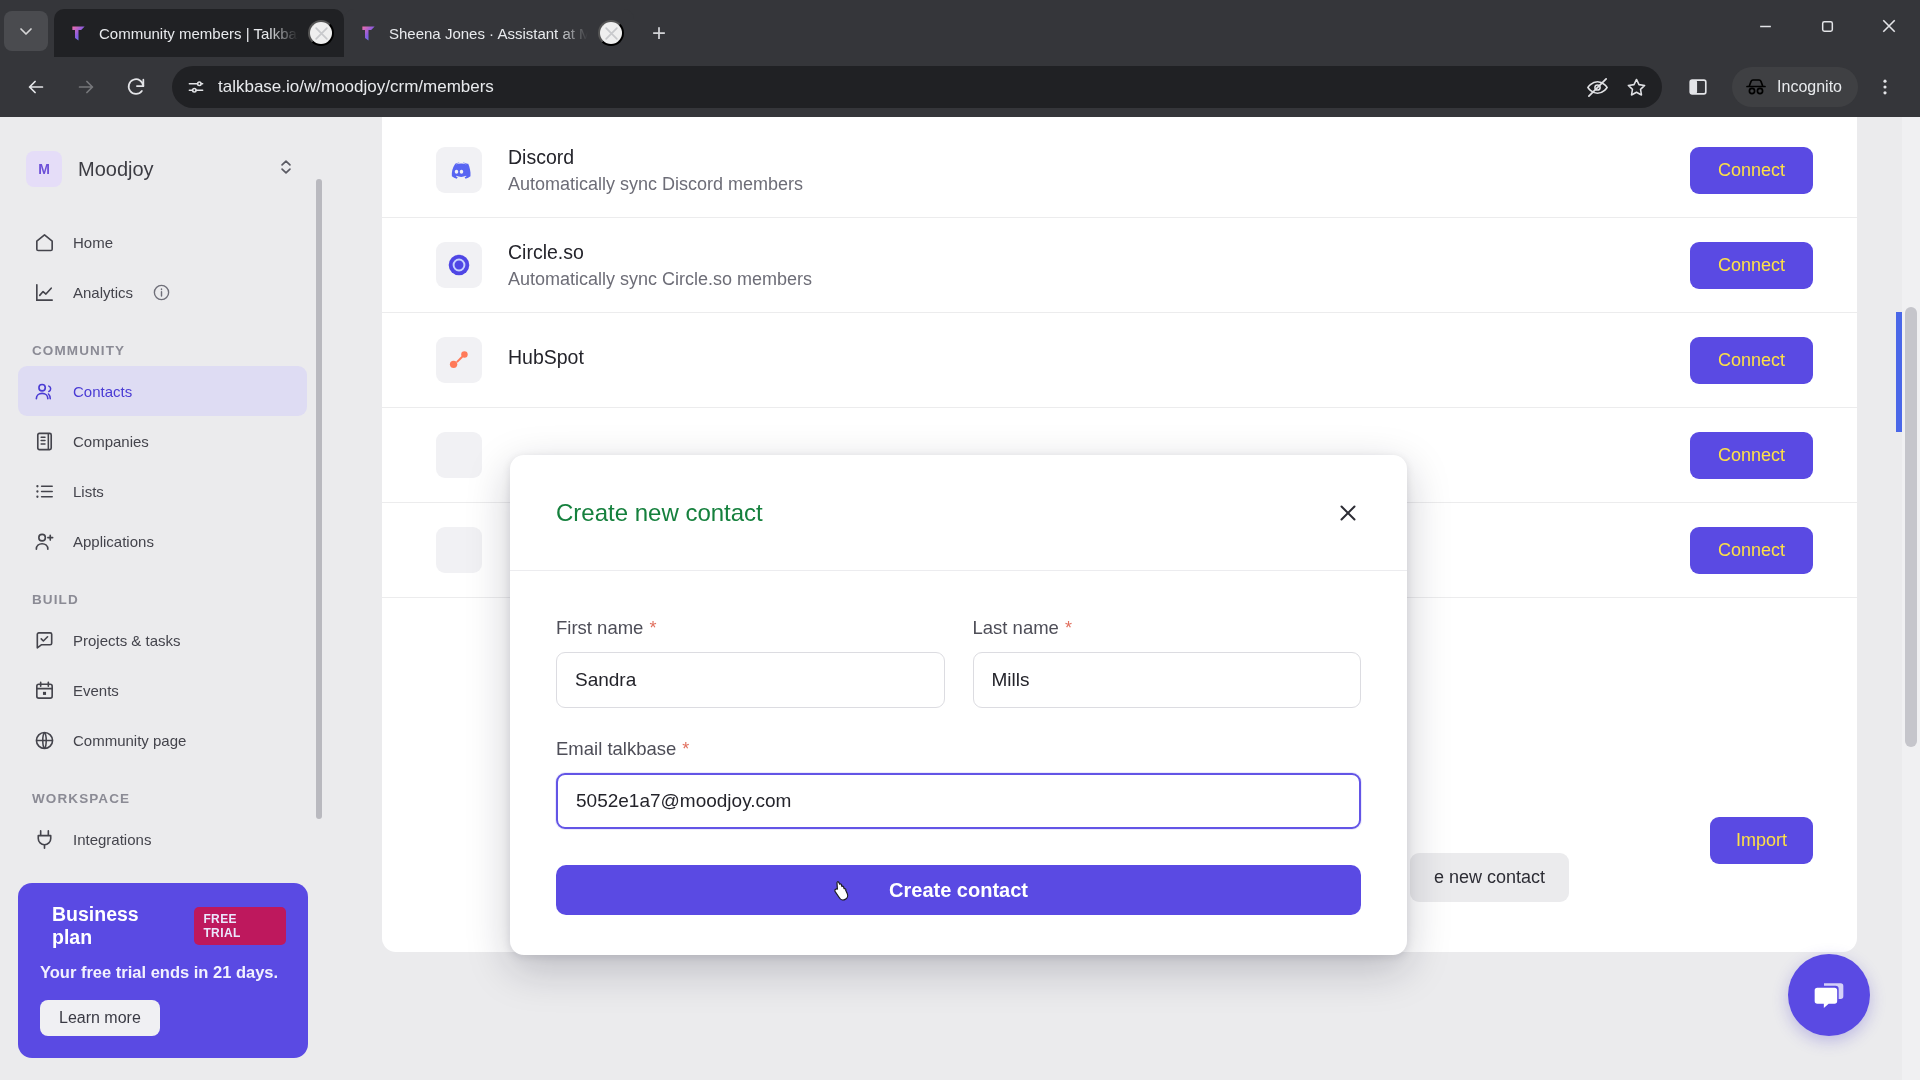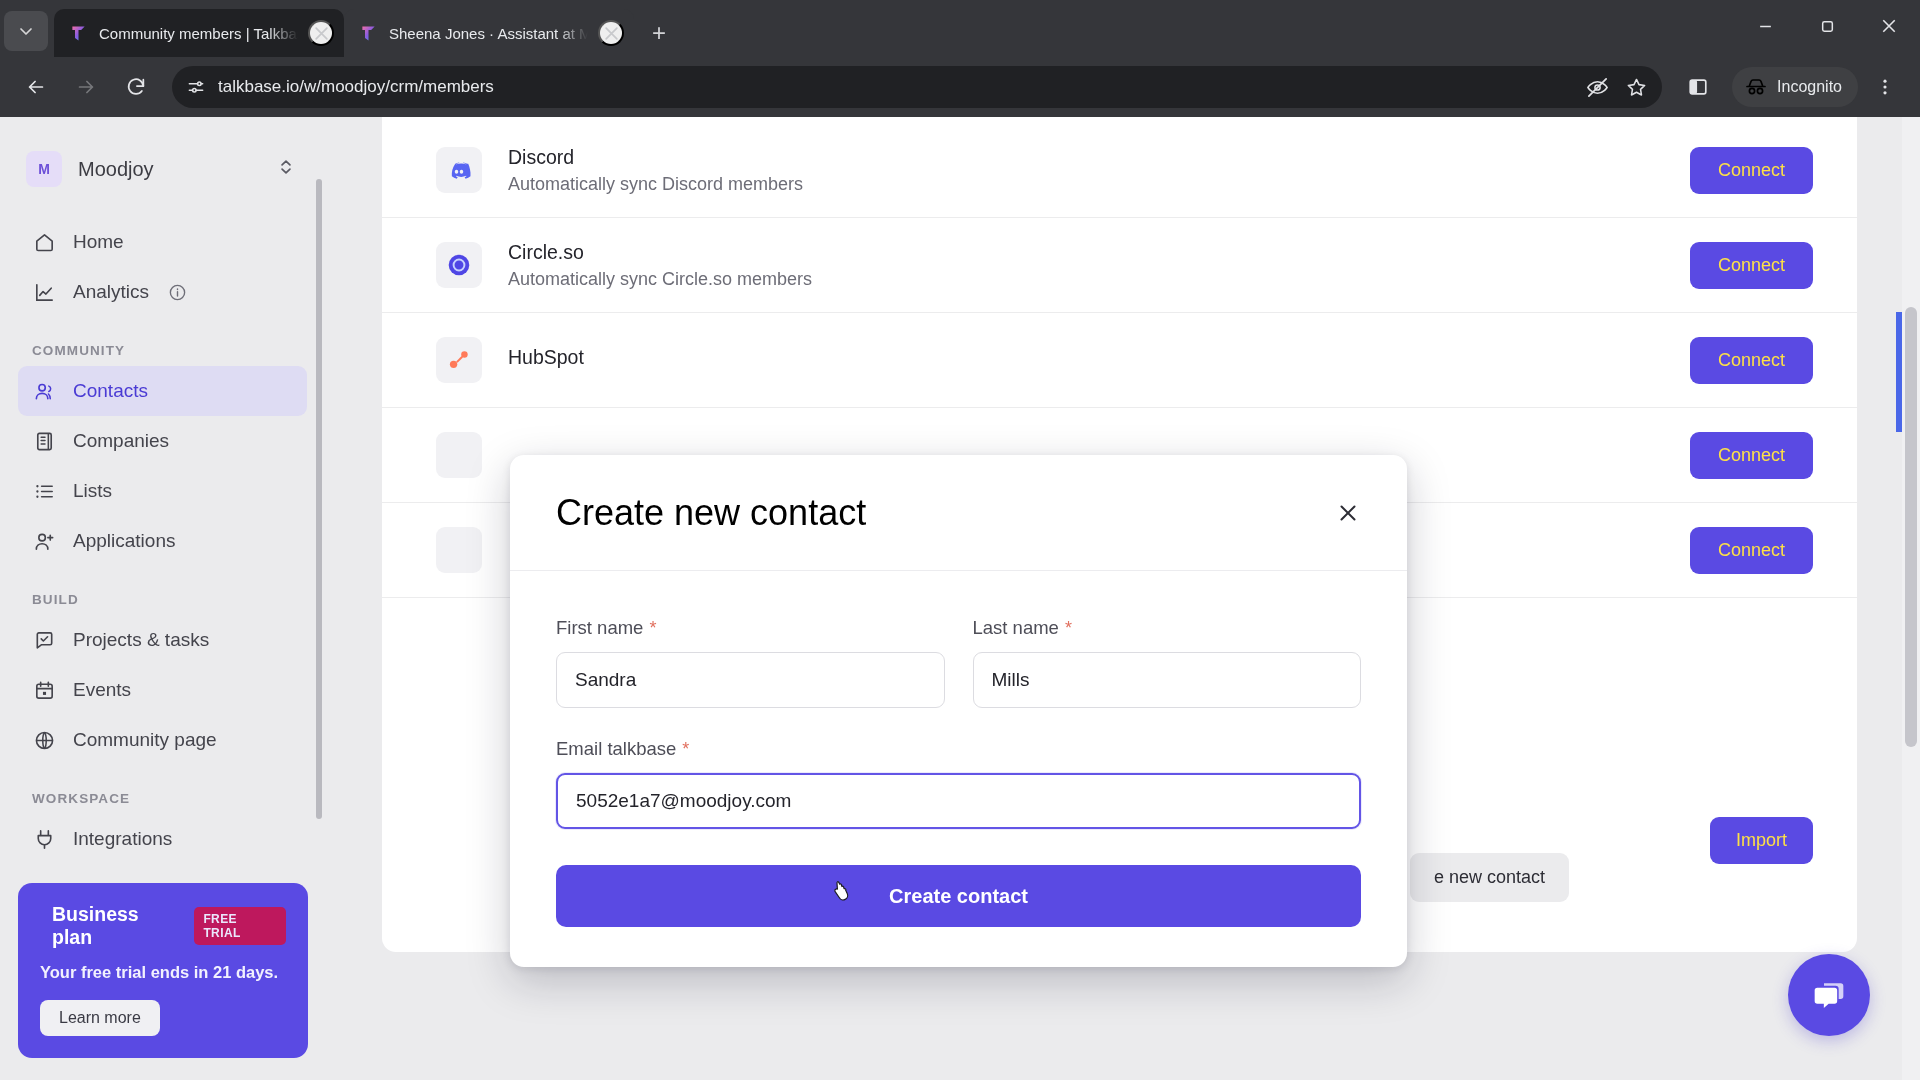--- a/index.html
+++ b/index.html
@@ -95,21 +95,21 @@
     width: 36px; height: 36px; border-radius: 8px; background: #e5ddf8;
     display: flex; align-items: center; justify-content: center;
     color: #6c4fd8; font-size: 14px; font-weight: 700; flex: 0 0 auto;
   }
   .ws-name { font-size: 20px; color: #3c3c43; flex: 1 1 auto; }
   .ws-chev { color: #5a5a63; flex: 0 0 auto; }
 
   .navlist { margin-top: 22px; padding: 0 18px; }
   .navitem {
     display: flex; align-items: center; gap: 17px; height: 50px;
-    padding: 0 14px; border-radius: 9px; color: #44444c; font-size: 19px;
+    padding: 0 14px; border-radius: 9px; color: #44444c; font-size: 15px;
   }
   .navitem.active { background: #dedcf3; color: #4a3bd4; }
   .navitem .ic { width: 24px; height: 24px; flex: 0 0 auto; display:flex; align-items:center; justify-content:center;}
   .navitem .info-ic { margin-left: 2px; color: #6e6e78; display:flex; }
   .navgroup {
     font-size: 13.5px; letter-spacing: 1.1px; color: #8b8b95;
     padding: 0 14px; margin: 26px 0 8px; font-weight: 600;
   }
   .sb-scroll {
     position: absolute; left: 316px; top: 62px; width: 6px; height: 640px;
@@ -177,21 +177,21 @@
   .modal {
     position: absolute; left: 510px; top: 338px; width: 897px;
     background: #fff; border-radius: 14px;
     box-shadow: 0 14px 44px rgba(20,20,40,.22), 0 2px 8px rgba(20,20,40,.10);
     overflow: hidden;
   }
   .modal-head {
     height: 116px; display: flex; align-items: center;
     padding: 0 40px 0 46px; border-bottom: 1px solid #ececef;
   }
-  .modal-title { font-size: 36px; color: #000000; flex: 1 1 auto; }
+  .modal-title { font-size: 24px; color: #15803d; flex: 1 1 auto; }
   .modal-close {
     width: 38px; height: 38px; display: flex; align-items: center; justify-content: center;
     color: #2c2c34; background: none; border: 0; flex: 0 0 auto;
   }
   .modal-body { padding: 46px 46px 40px; }
   .field-row { display: flex; gap: 28px; }
   .field { flex: 1 1 0; min-width: 0; }
   .field-label {
     font-size: 18.5px; color: #4e4e58; margin-bottom: 13px;
     display: flex; align-items: baseline; gap: 6px;
@@ -201,21 +201,21 @@
     width: 100%; height: 56px; border: 1px solid #dcdce1; border-radius: 9px;
     padding: 0 18px; font-size: 19px; color: #24242b;
     font-family: inherit; background: #fff; outline: none;
   }
   .text-input.focused {
     border: 2px solid #6355e6;
     box-shadow: 0 0 0 1px rgba(99,85,230,.12);
   }
   .field-full { margin-top: 30px; }
   .create-btn {
-    margin-top: 36px; width: 100%; height: 62px; background: #5a4ae3;
+    margin-top: 36px; width: 100%; height: 50px; background: #5a4ae3;
     color: #fff; border: 0; border-radius: 10px;
     font-size: 20px; font-weight: 700; font-family: inherit;
     position: relative;
   }
   .cursor-arrow { position: absolute; left: 830px; top: 760px; z-index: 60; }
 
   
   .chat-fab {
     position: absolute; right: 50px; bottom: 44px; width: 82px; height: 82px;
     border-radius: 50%; background: #5a4ae3;

